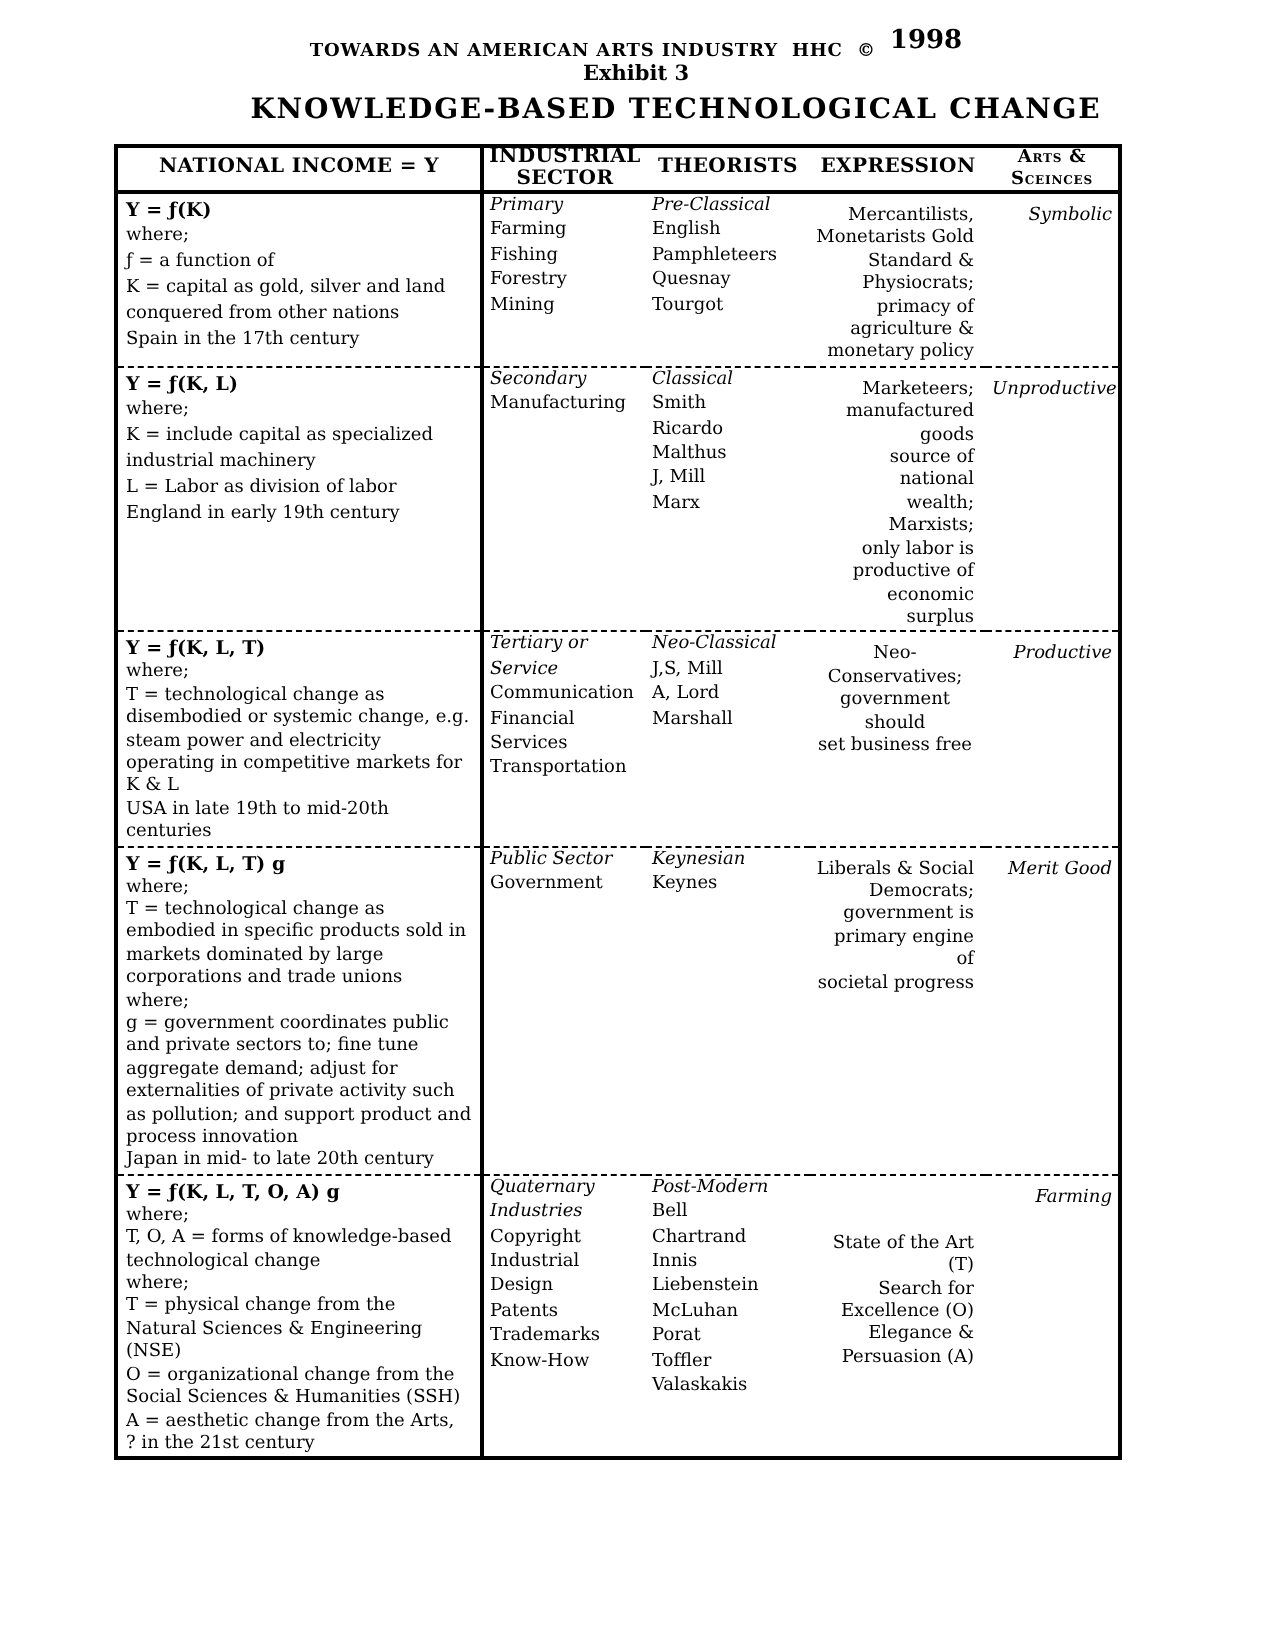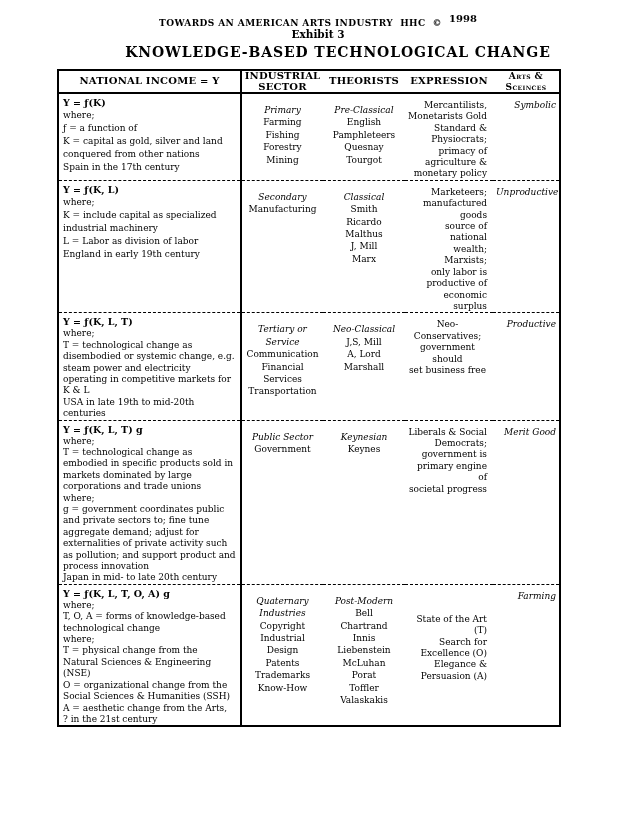--- a/index.html
+++ b/index.html
@@ -12,21 +12,21 @@
     overflow: hidden;
   }
   .doc-header {
     margin-top: 13px;
     text-align: center;
     font-size: 9px;
     font-weight: bold;
     letter-spacing: 0.4px;
     white-space: pre;
   }
-  .doc-header sup { font-size: 10px; letter-spacing: 0; }
+  .doc-header sup { font-size: 13px; letter-spacing: 0; }
   .exhibit {
     text-align: center;
     font-size: 10.5px;
     font-weight: bold;
   }
   .title {
     margin-top: 4px;
     text-align: center;
     font-size: 14px;
     font-weight: bold;
@@ -74,21 +74,21 @@
     font-size: 9px;
     padding: 3px 3px 0 3px;
     overflow: hidden;
   }
   td.income { border-right: 2px solid #000; text-align: left; padding-left: 4px; padding-right: 4px; }
   td.income .formula { font-weight: bold; font-size: 9.5px; line-height: 12px; }
   .lh-lg .body-lines { line-height: 13px; }
   .lh-sm .body-lines { line-height: 11.4px; }
   .pre { white-space: pre-line; }
 
-  td.sector, td.theorists { text-align: center; line-height: 12.4px; padding-top: 10px; }
+  td.sector, td.theorists { text-align: left; line-height: 12.4px; padding-top: 0; }
   td.sector .cell-label, td.theorists .cell-label { font-style: italic; }
 
   td.expression { text-align: right; line-height: 11.4px; padding-top: 6px; padding-right: 6px; }
   td.expression.center { text-align: center; }
   td.expression .offset-2 { margin-top: 23px; }
 
   td.arts { text-align: right; font-style: italic; padding-top: 6px; line-height: 11px; }
 </style>
 </head>
 <body>

